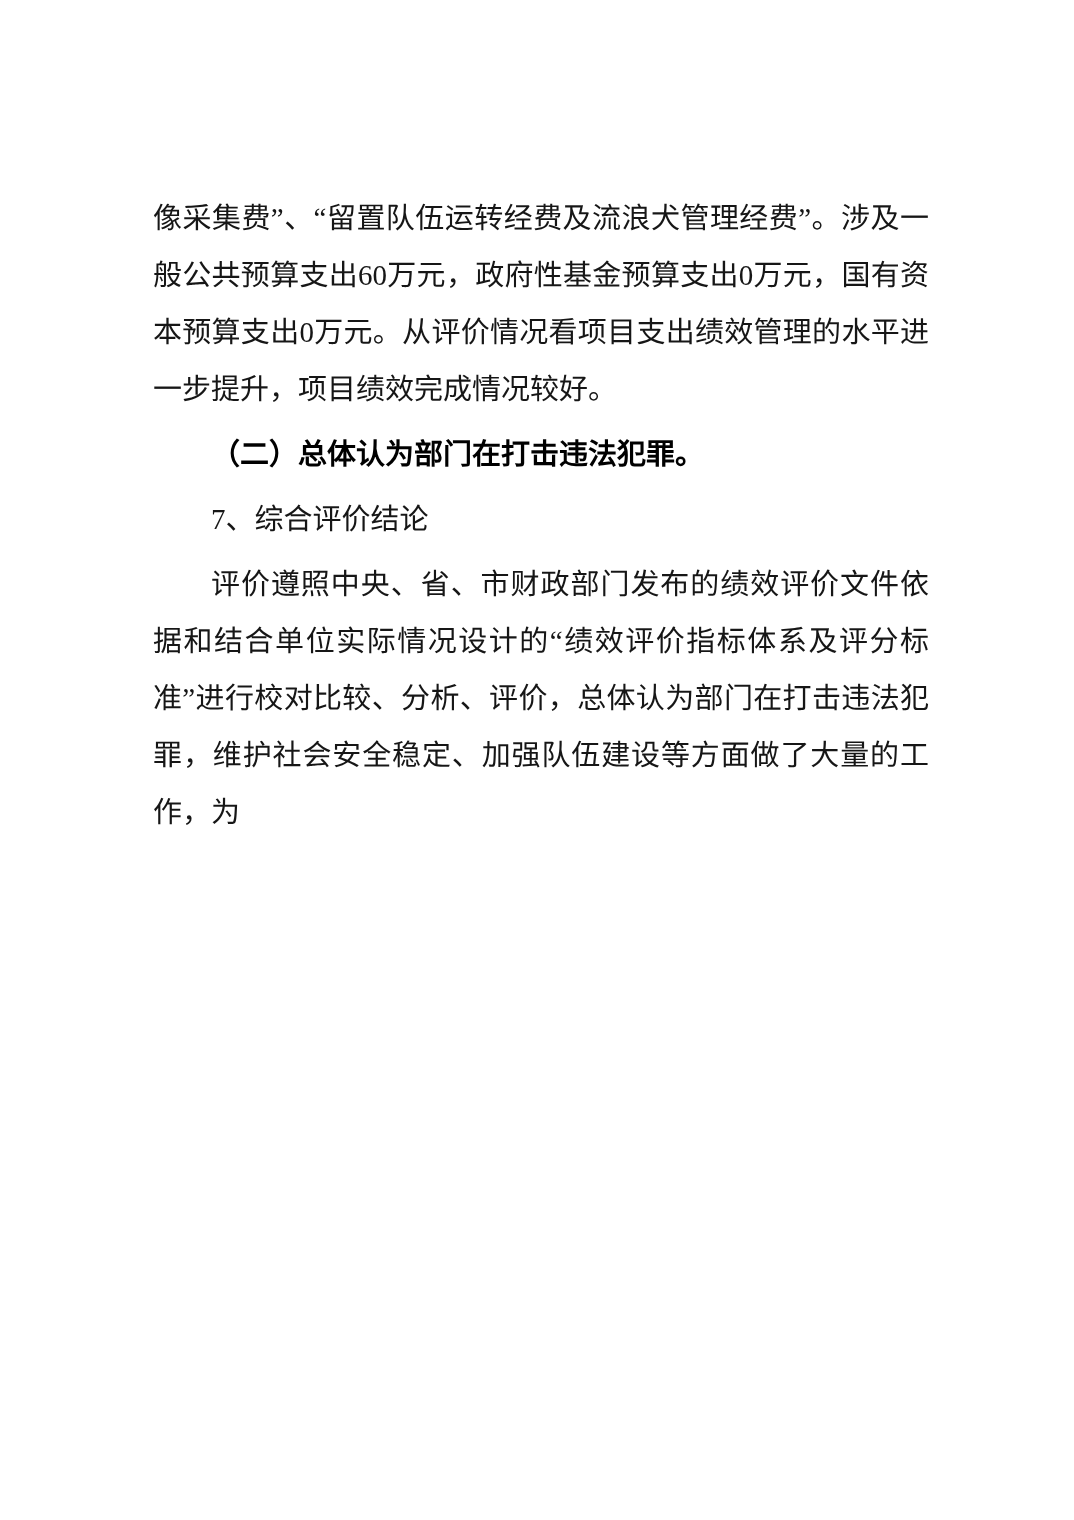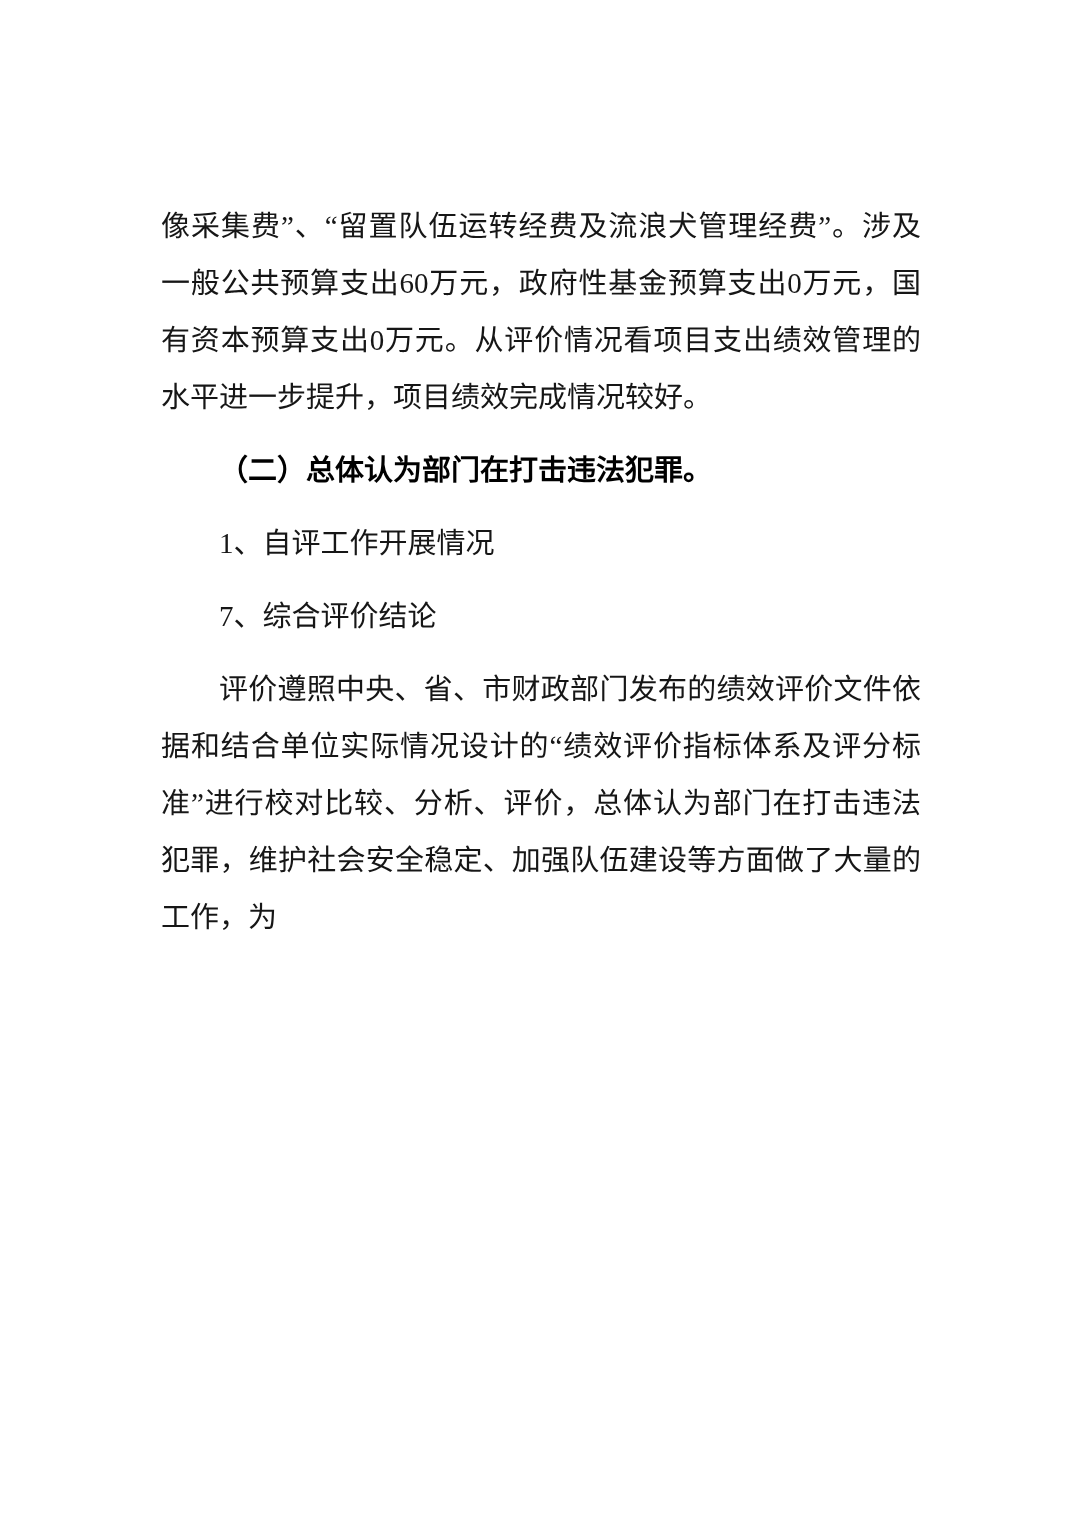--- a/index.html
+++ b/index.html
@@ -20,38 +20,37 @@
     left: 145px;
     top: 182px;
     width: 792px;
     color: #161616;
     font-size: 29px;
     line-height: 57px;
     text-align: justify;
     text-justify: inter-character;
   }
   .para {
-    margin: 16px;
+    margin: 8px;
     padding: 0;
     text-indent: 2em;
     word-break: normal;
     overflow-wrap: break-word;
   }
   .para.first {
     text-indent: 0;
   }
   .para.heading {
     font-weight: 700;
     color: #000000;
   }
 </style>
 </head>
 <body>
 
 <div class="page">
   <div class="text-block">
     <p class="para first">像采集费”、“留置队伍运转经费及流浪犬管理经费”。涉及一般公共预算支出60万元，政府性基金预算支出0万元，国有资本预算支出0万元。从评价情况看项目支出绩效管理的水平进一步提升，项目绩效完成情况较好。</p>
     <p class="para heading">（二）总体认为部门在打击违法犯罪。</p>
-    <p class="para">1、自评工作开展情况</p>
     <p class="para">7、综合评价结论</p>
     <p class="para">评价遵照中央、省、市财政部门发布的绩效评价文件依据和结合单位实际情况设计的“绩效评价指标体系及评分标准”进行校对比较、分析、评价，总体认为部门在打击违法犯罪，维护社会安全稳定、加强队伍建设等方面做了大量的工作，为</p>
   </div>
 </div>
 
 </body></html>

